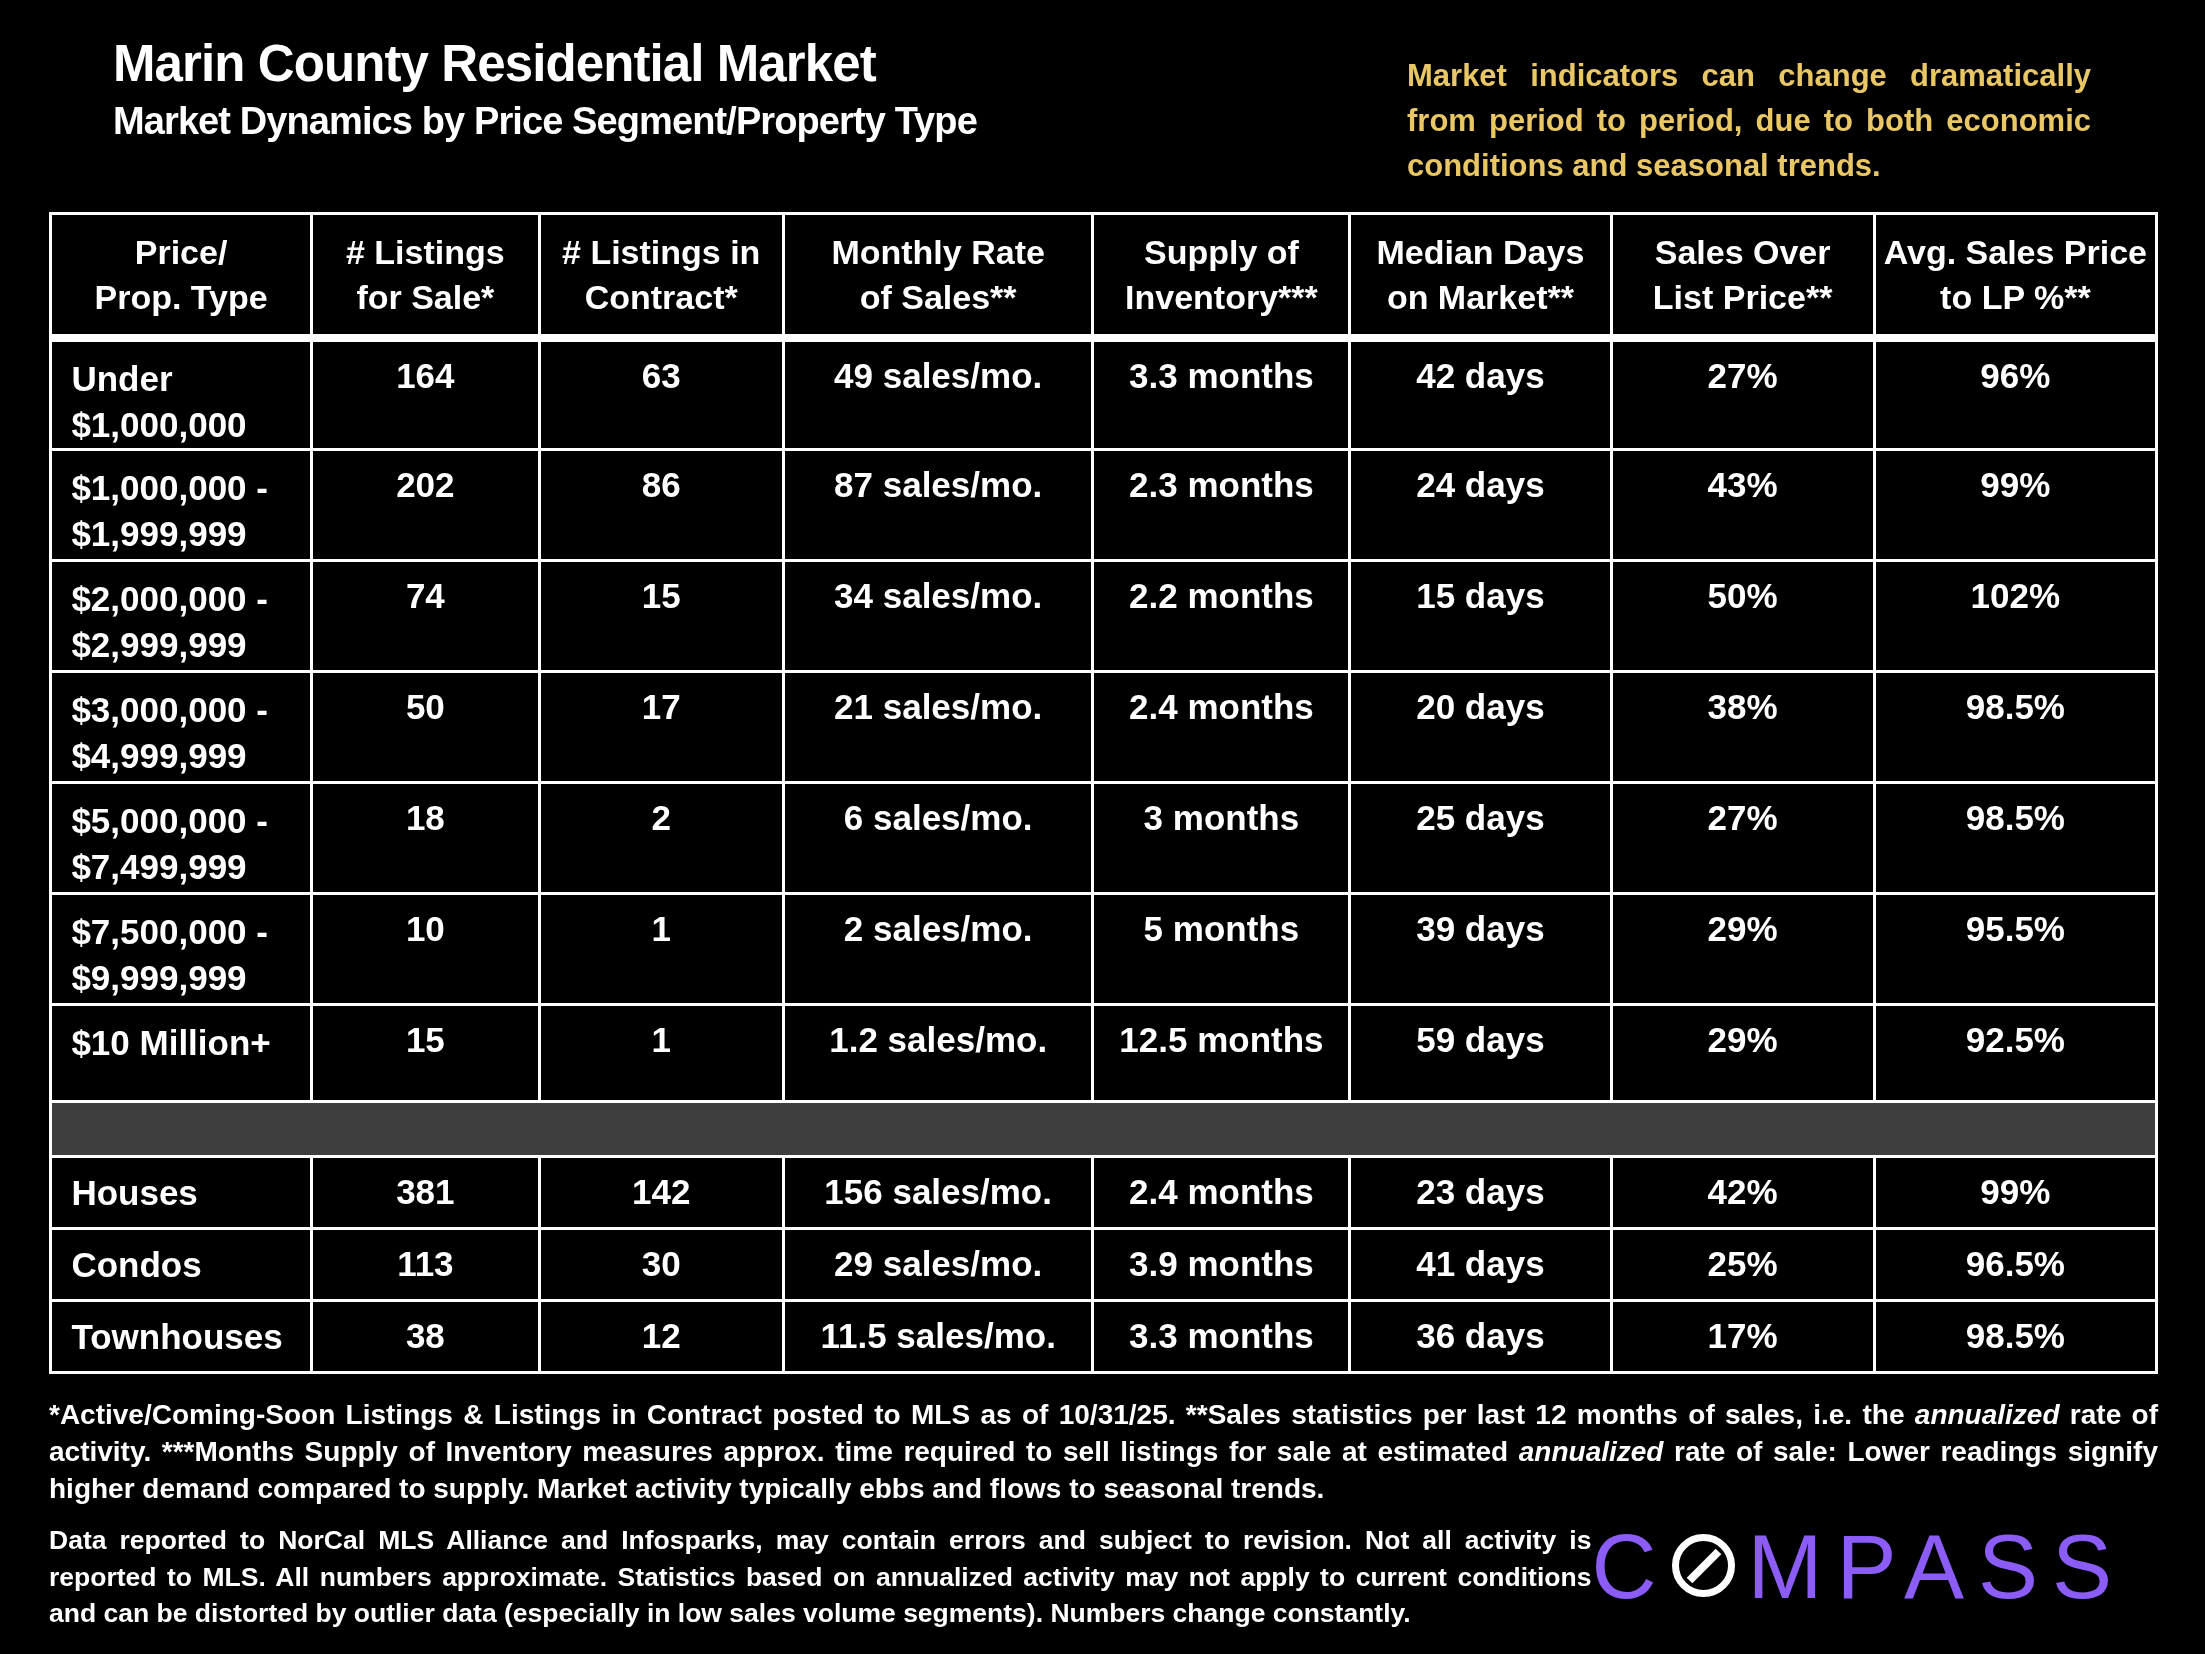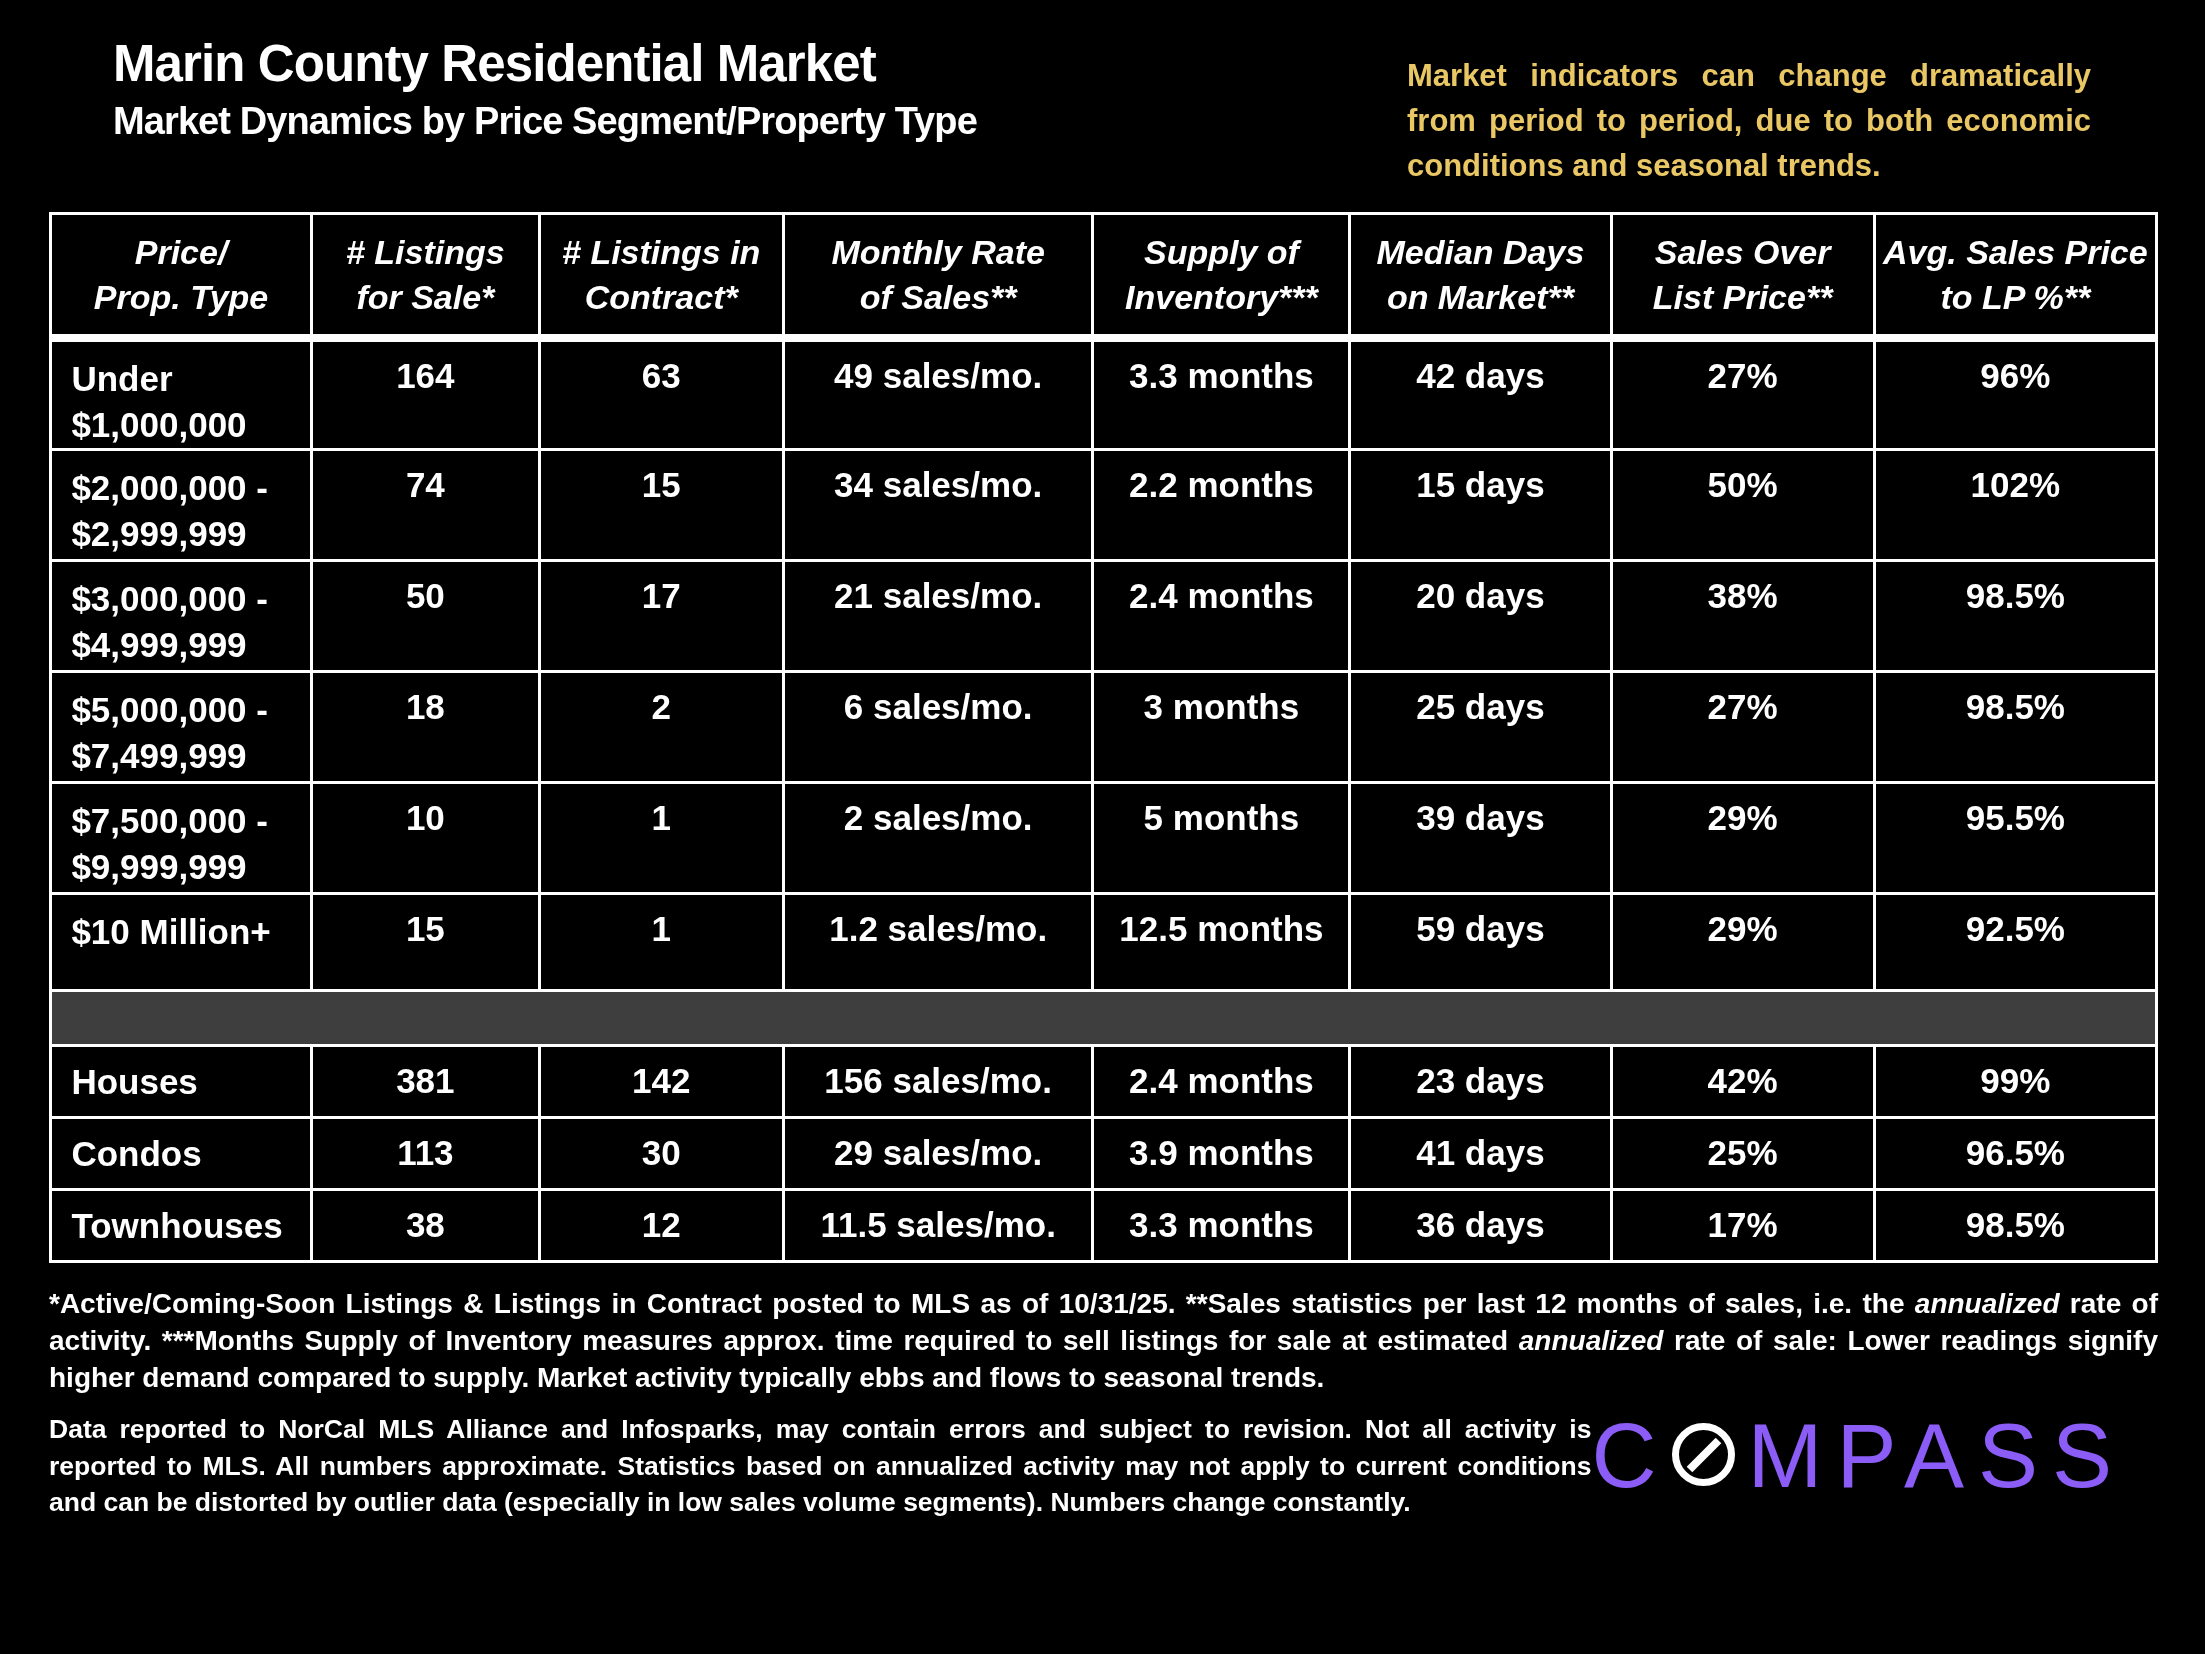--- a/index.html
+++ b/index.html
@@ -54,21 +54,20 @@
     font-weight:bold;
   }
   .market-table thead tr{height:125px;}
   .market-table th{
     font-size:34px;
     line-height:1.3;
     text-align:center;
     vertical-align:middle;
     white-space:pre-line;
     border-bottom:8px solid #fff;
-    font-style:italic;
   }
   .market-table td{
     font-size:35px;
     text-align:center;
     vertical-align:top;
     padding-top:14px;
   }
   .market-table td.label-cell{
     text-align:left;
     padding-left:19.4px;
@@ -192,20 +191,31 @@
 $1,000,000</td>
           <td>164</td>
           <td>63</td>
           <td>49 sales/mo.</td>
           <td>3.3 months</td>
           <td>42 days</td>
           <td>27%</td>
           <td>96%</td>
         </tr>
         <tr>
+          <td class="label-cell">$1,000,000 -
+$1,999,999</td>
+          <td>202</td>
+          <td>86</td>
+          <td>87 sales/mo.</td>
+          <td>2.3 months</td>
+          <td>24 days</td>
+          <td>43%</td>
+          <td>99%</td>
+        </tr>
+        <tr>
           <td class="label-cell">$2,000,000 -
 $2,999,999</td>
           <td>74</td>
           <td>15</td>
           <td>34 sales/mo.</td>
           <td>2.2 months</td>
           <td>15 days</td>
           <td>50%</td>
           <td>102%</td>
         </tr>

